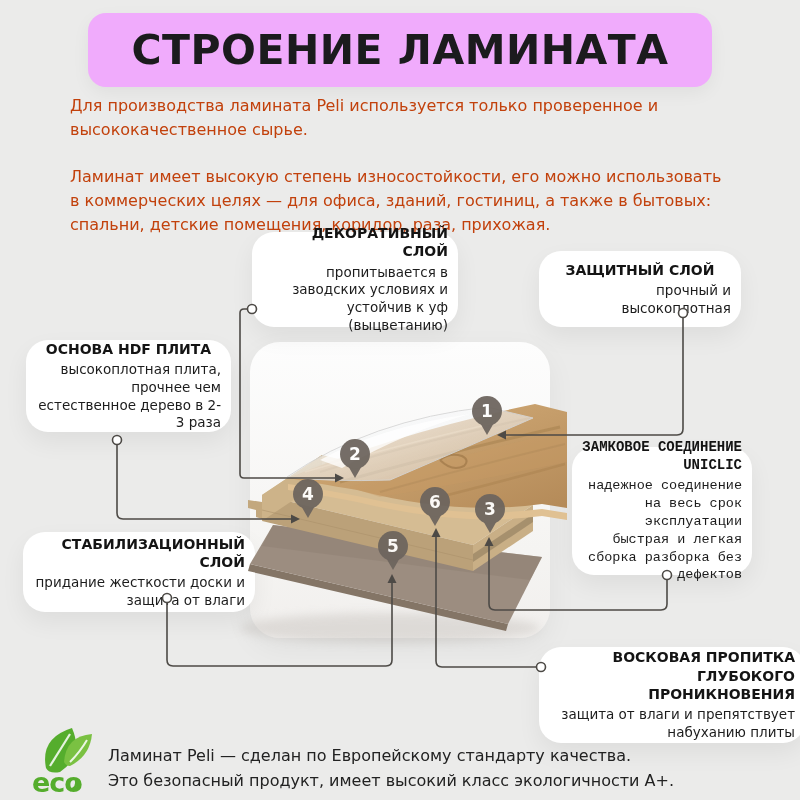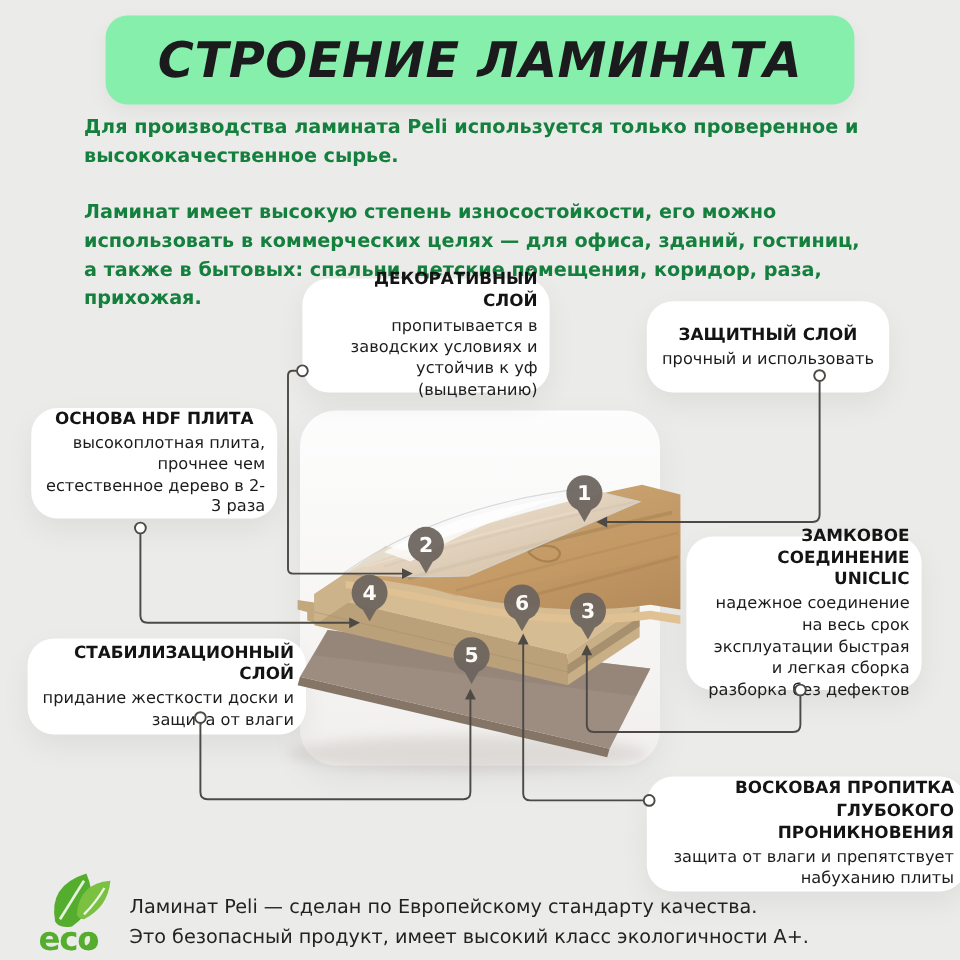--- a/index.html
+++ b/index.html
@@ -1,26 +1,26 @@
 <!DOCTYPE html>
 <html><head>
 <meta charset="utf-8">
 <style>
   html,body{margin:0;padding:0;}
   body{font-family:"DejaVu Sans","Liberation Sans",sans-serif;}
   .canvas{position:relative;width:800px;height:800px;background:#ebebea;overflow:hidden;}
 
   
-  .title-box{position:absolute;left:88px;top:13px;width:624px;height:74px;background:#86efac;
+  .title-box{position:absolute;left:88px;top:13px;width:624px;height:74px;background:#f0abfc;
     border-radius:18px;display:flex;align-items:center;justify-content:center;
-    box-shadow:0 6px 18px rgba(0,0,0,0.05);font-style:italic;}
+    box-shadow:0 6px 18px rgba(0,0,0,0.05);}
   .title-box h1{margin:0;font-size:41px;font-weight:800;letter-spacing:.5px;color:#1b1b1d;}
 
   
-  .intro{position:absolute;left:70px;top:94px;width:652px;color:#15803d;font-size:16px;line-height:1.48;font-weight:bold;}
+  .intro{position:absolute;left:70px;top:94px;width:652px;color:#c2410c;font-size:16px;line-height:1.48;}
   .intro p{margin:0 0 24px 0;}
 
   
   .card{position:absolute;left:250px;top:342px;width:300px;height:296px;border-radius:30px;
     background:linear-gradient(180deg,#fdfdfd 0%,#f5f4f2 70%,#f1efed 100%);
     box-shadow:0 10px 30px rgba(0,0,0,0.05);}
 
   .diagram{position:absolute;left:230px;top:332px;width:350px;height:320px;overflow:visible;z-index:4;}
 
   
@@ -139,29 +139,29 @@
     </g>
   </svg>
 
   <div class="box" style="left:252px;top:232px;width:206px;height:95px;">
     <div class="box-title">ДЕКОРАТИВНЫЙ СЛОЙ</div>
     <div class="box-body">пропитывается в заводских условиях и устойчив к уф (выцветанию)</div>
   </div>
 
   <div class="box" style="left:539px;top:251px;width:202px;height:76px;">
     <div class="box-title">ЗАЩИТНЫЙ СЛОЙ</div>
-    <div class="box-body">прочный и использовать</div>
+    <div class="box-body">прочный и высокоплотная</div>
   </div>
 
   <div class="box" style="left:26px;top:340px;width:205px;height:92px;">
     <div class="box-title">ОСНОВА HDF ПЛИТА</div>
     <div class="box-body">высокоплотная плита, прочнее чем естественное дерево в 2-3 раза</div>
   </div>
 
-  <div class="box" style="left:572px;top:447px;width:196px;height:128px;">
+  <div class="box" style="left:572px;top:447px;width:180px;height:128px;font-family:Liberation Mono, monospace;">
     <div class="box-title">ЗАМКОВОЕ СОЕДИНЕНИЕ UNICLIC</div>
     <div class="box-body">надежное соединение на весь срок эксплуатации быстрая и легкая сборка разборка без дефектов</div>
   </div>
 
   <div class="box" style="left:23px;top:532px;width:232px;height:80px;">
     <div class="box-title">СТАБИЛИЗАЦИОННЫЙ СЛОЙ</div>
     <div class="box-body">придание жесткости доски и защита от влаги</div>
   </div>
 
   <div class="box" style="left:539px;top:647px;width:266px;height:96px;">

